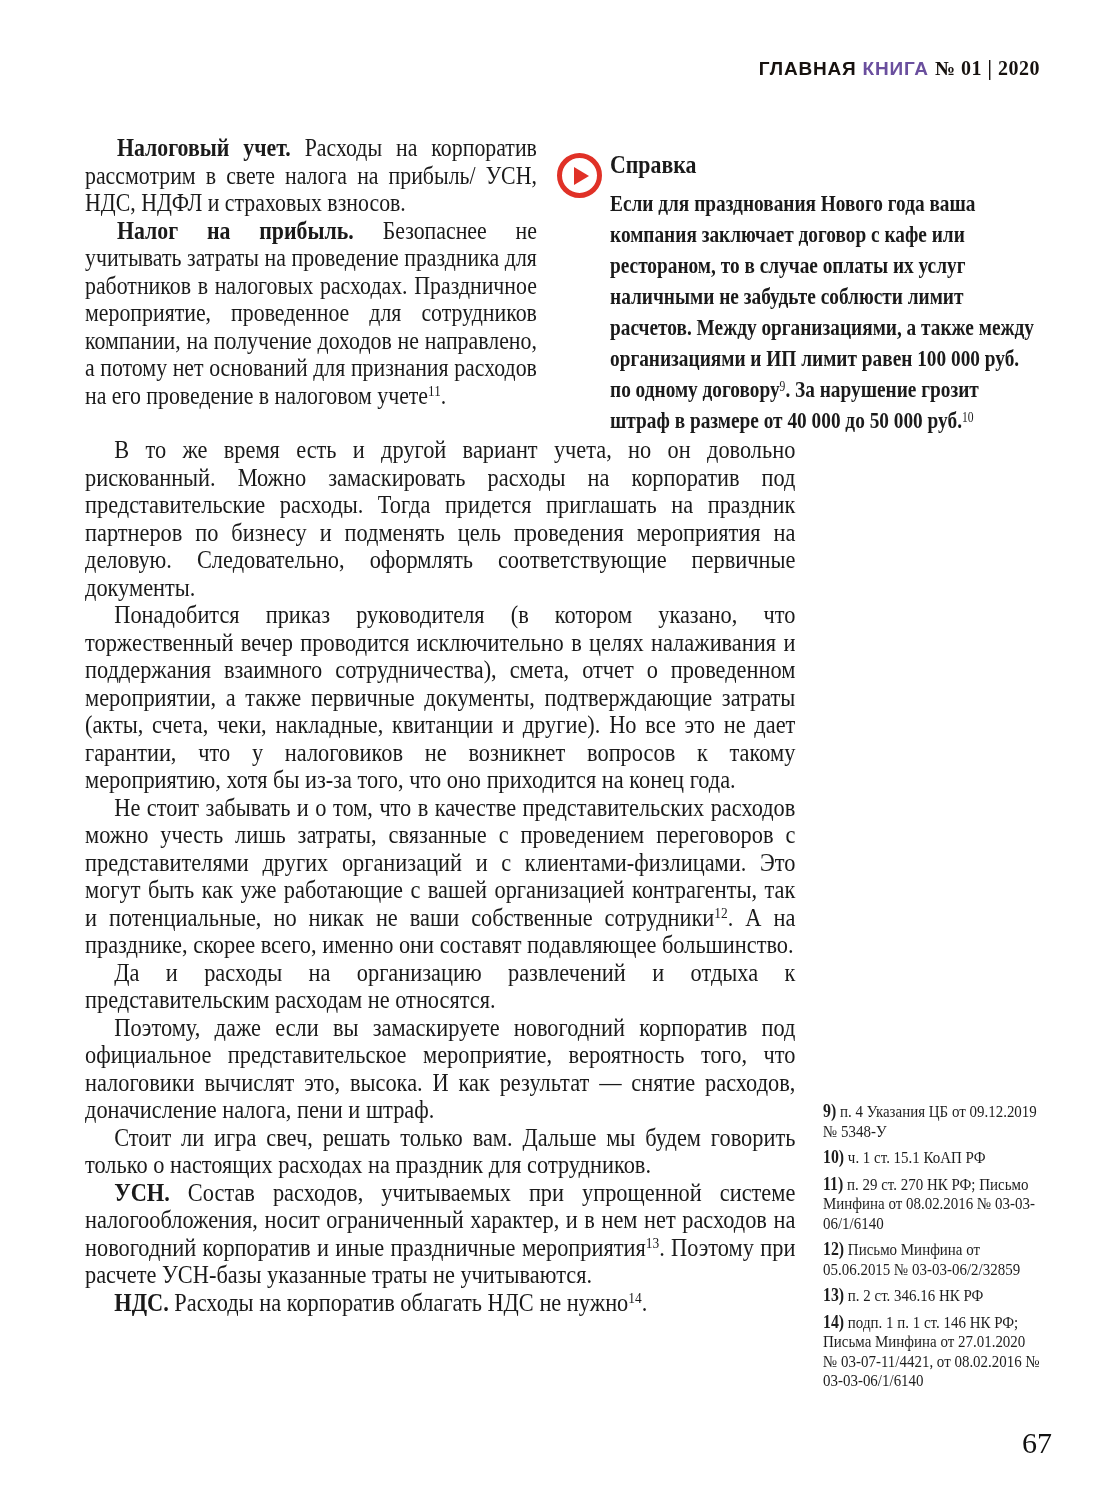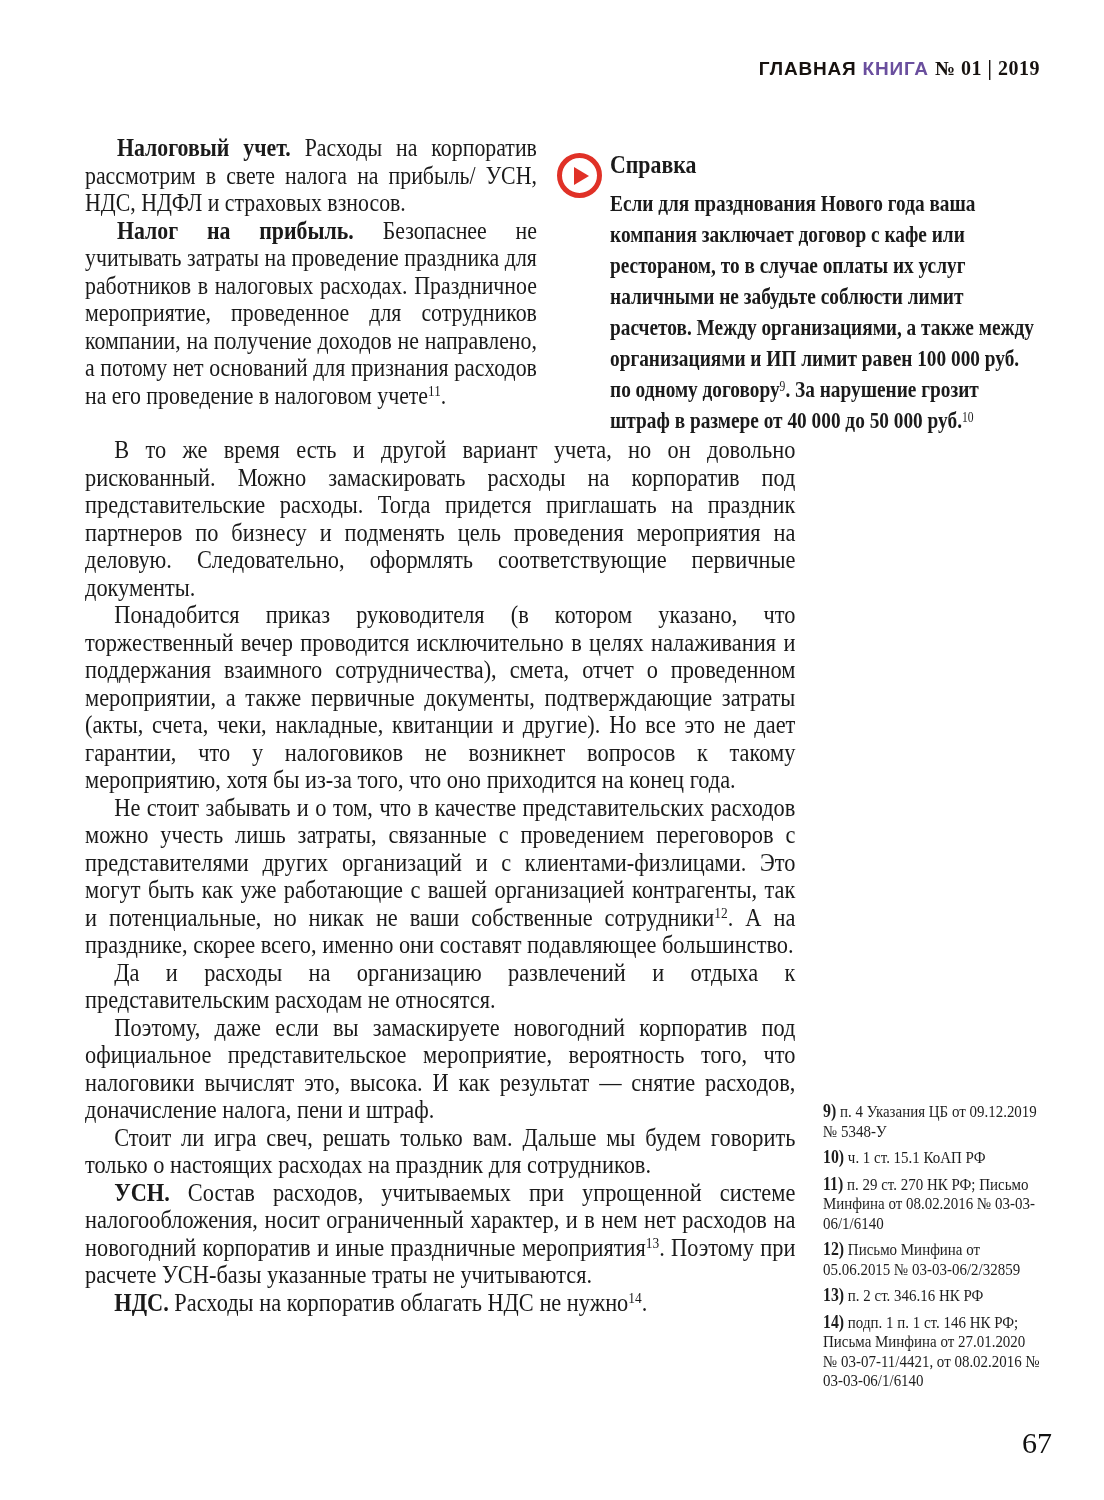--- a/index.html
+++ b/index.html
@@ -72,21 +72,21 @@
   }
 </style>
 </head>
 <body>
 
 <div class="page">
 
   <div class="header">
     <span>ГЛАВНАЯ</span>
     <span class="accent">КНИГА</span>
-    <span class="issue">№ 01 | 2019</span>
+    <span class="issue">№ 01 | 2020</span>
   </div>
 
   <div class="intro">
       <p><b>Налоговый учет.</b><span> Расходы на корпоратив рассмотрим в свете налога на прибыль/ УСН, НДС, НДФЛ и страховых взносов.</span></p>
       <p><b>Налог на прибыль.</b><span> Безопаснее не учитывать затраты на проведение праздника для работников в налоговых расходах. Праздничное мероприятие, проведенное для сотрудников компании, на получение доходов не направлено, а потому нет оснований для признания расходов на его проведение в налоговом учете</span><sup>11</sup><span>.</span></p>
     </div>
 
   <div class="callout">
     <div class="callout-icon">
         <div class="tri"></div>

